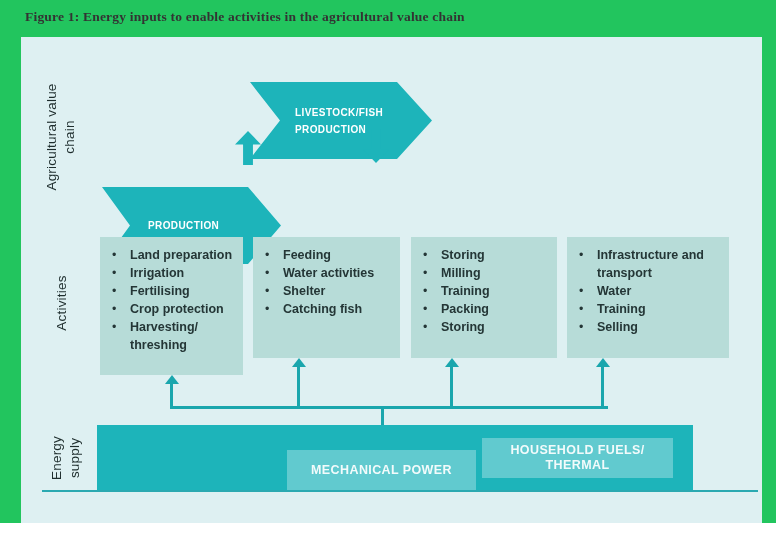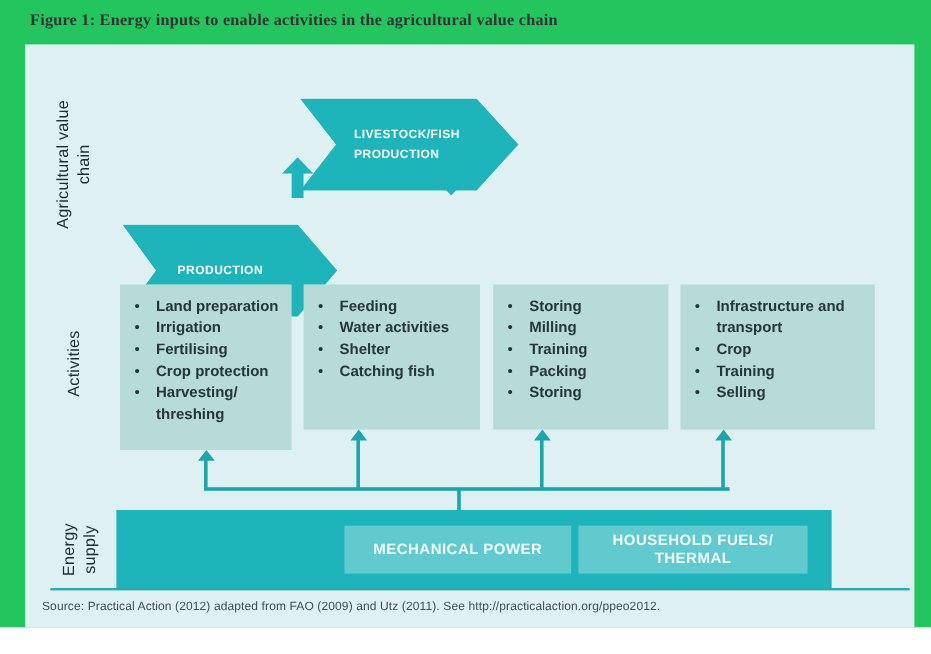--- a/index.html
+++ b/index.html
@@ -73,21 +73,21 @@
   .ah-3{left:445px;top:358px;}
   .ah-4{left:596px;top:358px;}
 
   
   .energy{position:absolute;left:97px;top:425px;width:596px;height:66px;background:#1db4ba;}
   .ebox{position:absolute;top:13px;height:40px;background:rgba(255,255,255,.30);
     display:flex;align-items:center;justify-content:center;text-align:center;
     color:rgba(255,255,255,.92);font-weight:bold;font-size:12.5px;letter-spacing:.4px;line-height:15px;}
   .ebox span{white-space:pre-line;}
   .ebox-1{left:14px;width:170px;}
-  .ebox-2{left:190px;width:189px;}
+  .ebox-2{left:190px;width:189px;margin-top:12px;}
   .ebox-3{left:385px;width:191px;}
 
   .sep{position:absolute;left:42px;top:490px;width:716px;height:2px;background:#2aa9b1;}
   .source{position:absolute;left:35px;top:500px;font-size:10px;color:#3e4f52;letter-spacing:.1px;}
 </style>
 </head>
 <body>
 
 <div class="stage">
 
@@ -176,21 +176,21 @@
       </div>
     </div>
   <div class="abox abox-4">
       <div class="li">
         <span class="bullet">•</span>
         <span class="li-text">Infrastructure and
 transport</span>
       </div>
       <div class="li">
         <span class="bullet">•</span>
-        <span class="li-text">Crop</span>
+        <span class="li-text">Water</span>
       </div>
       <div class="li">
         <span class="bullet">•</span>
         <span class="li-text">Training</span>
       </div>
       <div class="li">
         <span class="bullet">•</span>
         <span class="li-text">Selling</span>
       </div>
     </div>
@@ -210,15 +210,14 @@
     <div class="ebox ebox-2">
       <span>MECHANICAL POWER</span>
     </div>
     <div class="ebox ebox-3">
       <span>HOUSEHOLD FUELS/
 THERMAL</span>
     </div>
   </div>
 
   <div class="sep"></div>
-  <div class="source">Source: Practical Action (2012) adapted from FAO (2009) and Utz (2011). See http://practicalaction.org/ppeo2012.</div>
 
 </div>
 
 </body></html>

